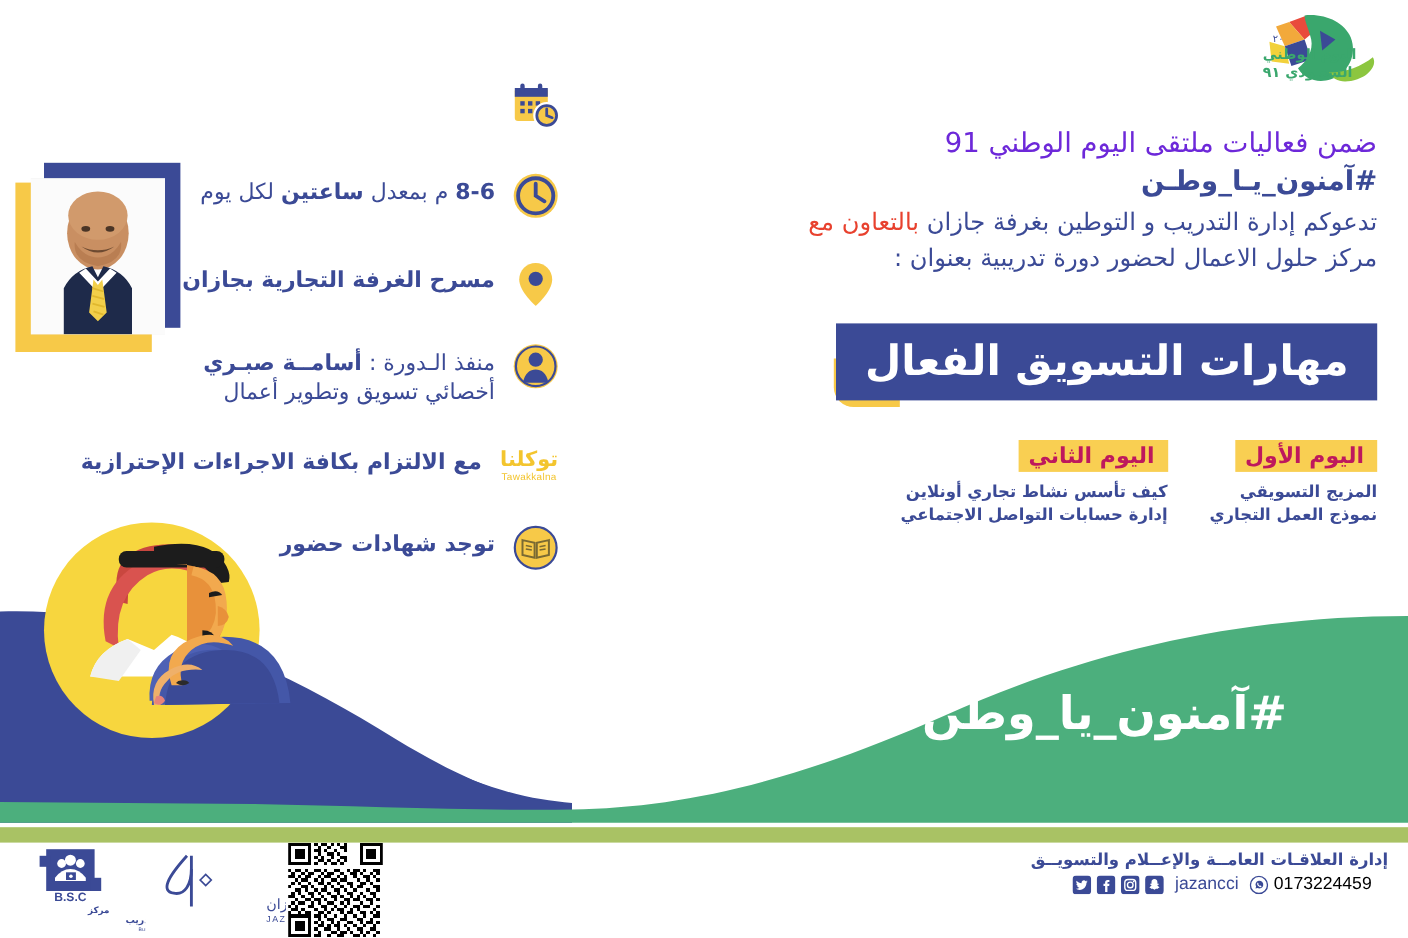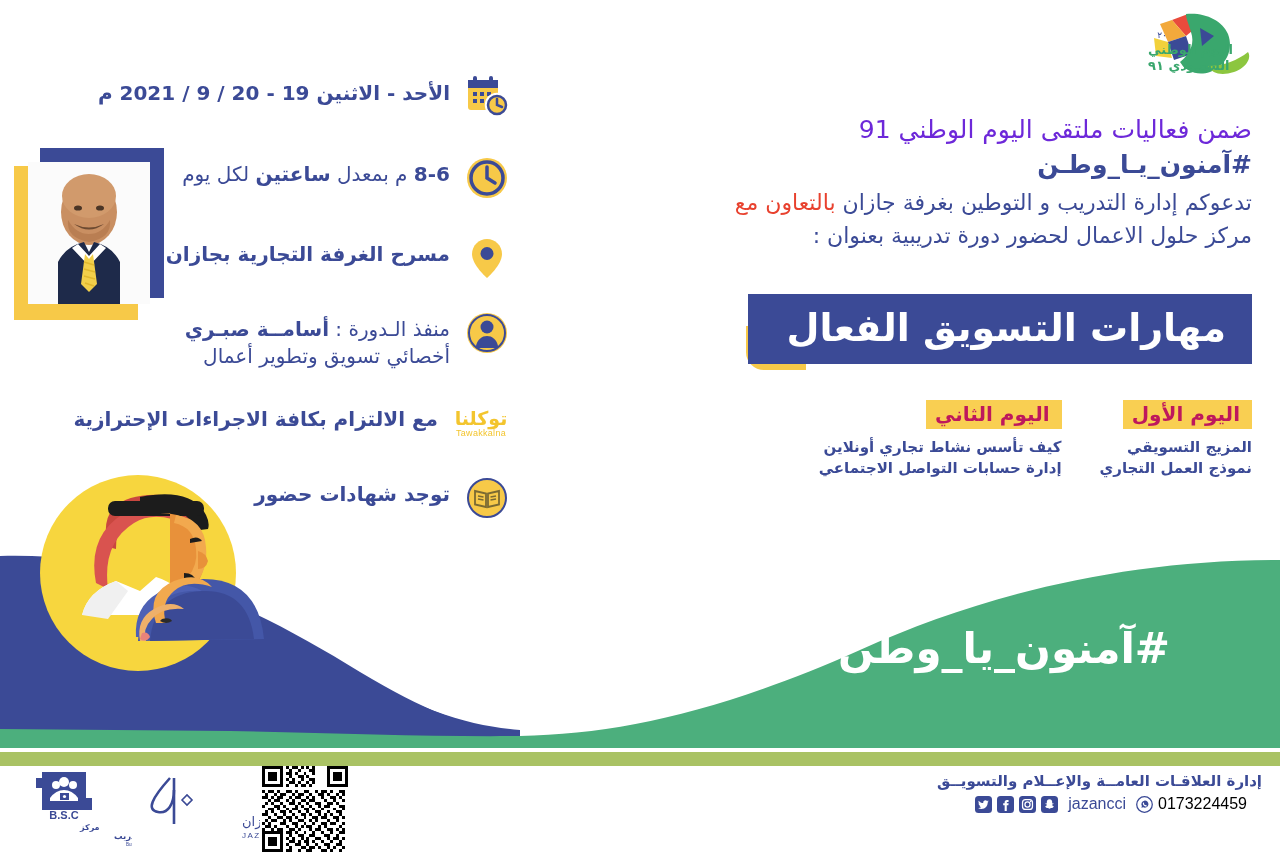--- a/index.html
+++ b/index.html
@@ -38,21 +38,21 @@
   }
 
   
   .title-wrap{position:absolute;right:28px;top:294px;z-index:5;}
   .title-yellow{
     position:absolute;left:-2px;bottom:-6px;width:60px;height:44px;
     background:#f7c948;border-radius:0 0 0 18px;z-index:1;
   }
   .title-box{
     position:relative;z-index:2;background:#3b4a96;color:#ffffff;
-    font-size:38px;font-weight:bold;padding:12px 26px 14px 38px;
+    font-size:38px;font-weight:bold;padding:12px 26px 14px 26px;
     display:inline-block;letter-spacing:0px;
   }
 
   
   .days{position:absolute;right:28px;top:400px;z-index:5;display:flex;
         flex-direction:row;gap:38px;direction:rtl;}
   .day-col{text-align:right;}
   .day-badge{
     display:inline-block;background:#f9cf52;color:#be185d;
     font-size:20px;font-weight:bold;padding:2px 12px 3px 9px;margin-bottom:8px;
@@ -200,23 +200,20 @@
               <rect x="16" y="18" width="4" height="4"></rect>
             <rect x="23" y="18" width="4" height="4"></rect>
             <rect x="9" y="25" width="4" height="4"></rect>
               <rect x="16" y="25" width="4" height="4"></rect>
             <rect x="23" y="25" width="4" height="4"></rect>
           </g>
           <circle cx="33" cy="31" r="11" fill="#f7c948" stroke="#ffffff" stroke-width="2.5"></circle>
           <circle cx="33" cy="31" r="9" fill="none" stroke="#3b4a96" stroke-width="2.5"></circle>
           <path d="M33,25 L33,31 L38,33" stroke="#3b4a96" stroke-width="2.5" fill="none" stroke-linecap="round"></path>
         </svg>
-      </div>
-      <div class="info-text">
-        <b>الأحد - الاثنين 19 - 20 / 9 / 2021 م</b>
       </div>
     </div>
 
     <div class="info-row row-time">
       <div class="info-icon">
         <svg viewBox="0 0 46 46" width="46" height="46">
           <circle cx="23" cy="23" r="20" fill="#f7c948"></circle>
           <circle cx="23" cy="23" r="16" fill="none" stroke="#3b4a96" stroke-width="3.5"></circle>
           <path d="M23,12 L23,23 L31,28" stroke="#3b4a96" stroke-width="3.5" fill="none" stroke-linecap="round"></path>
         </svg>

